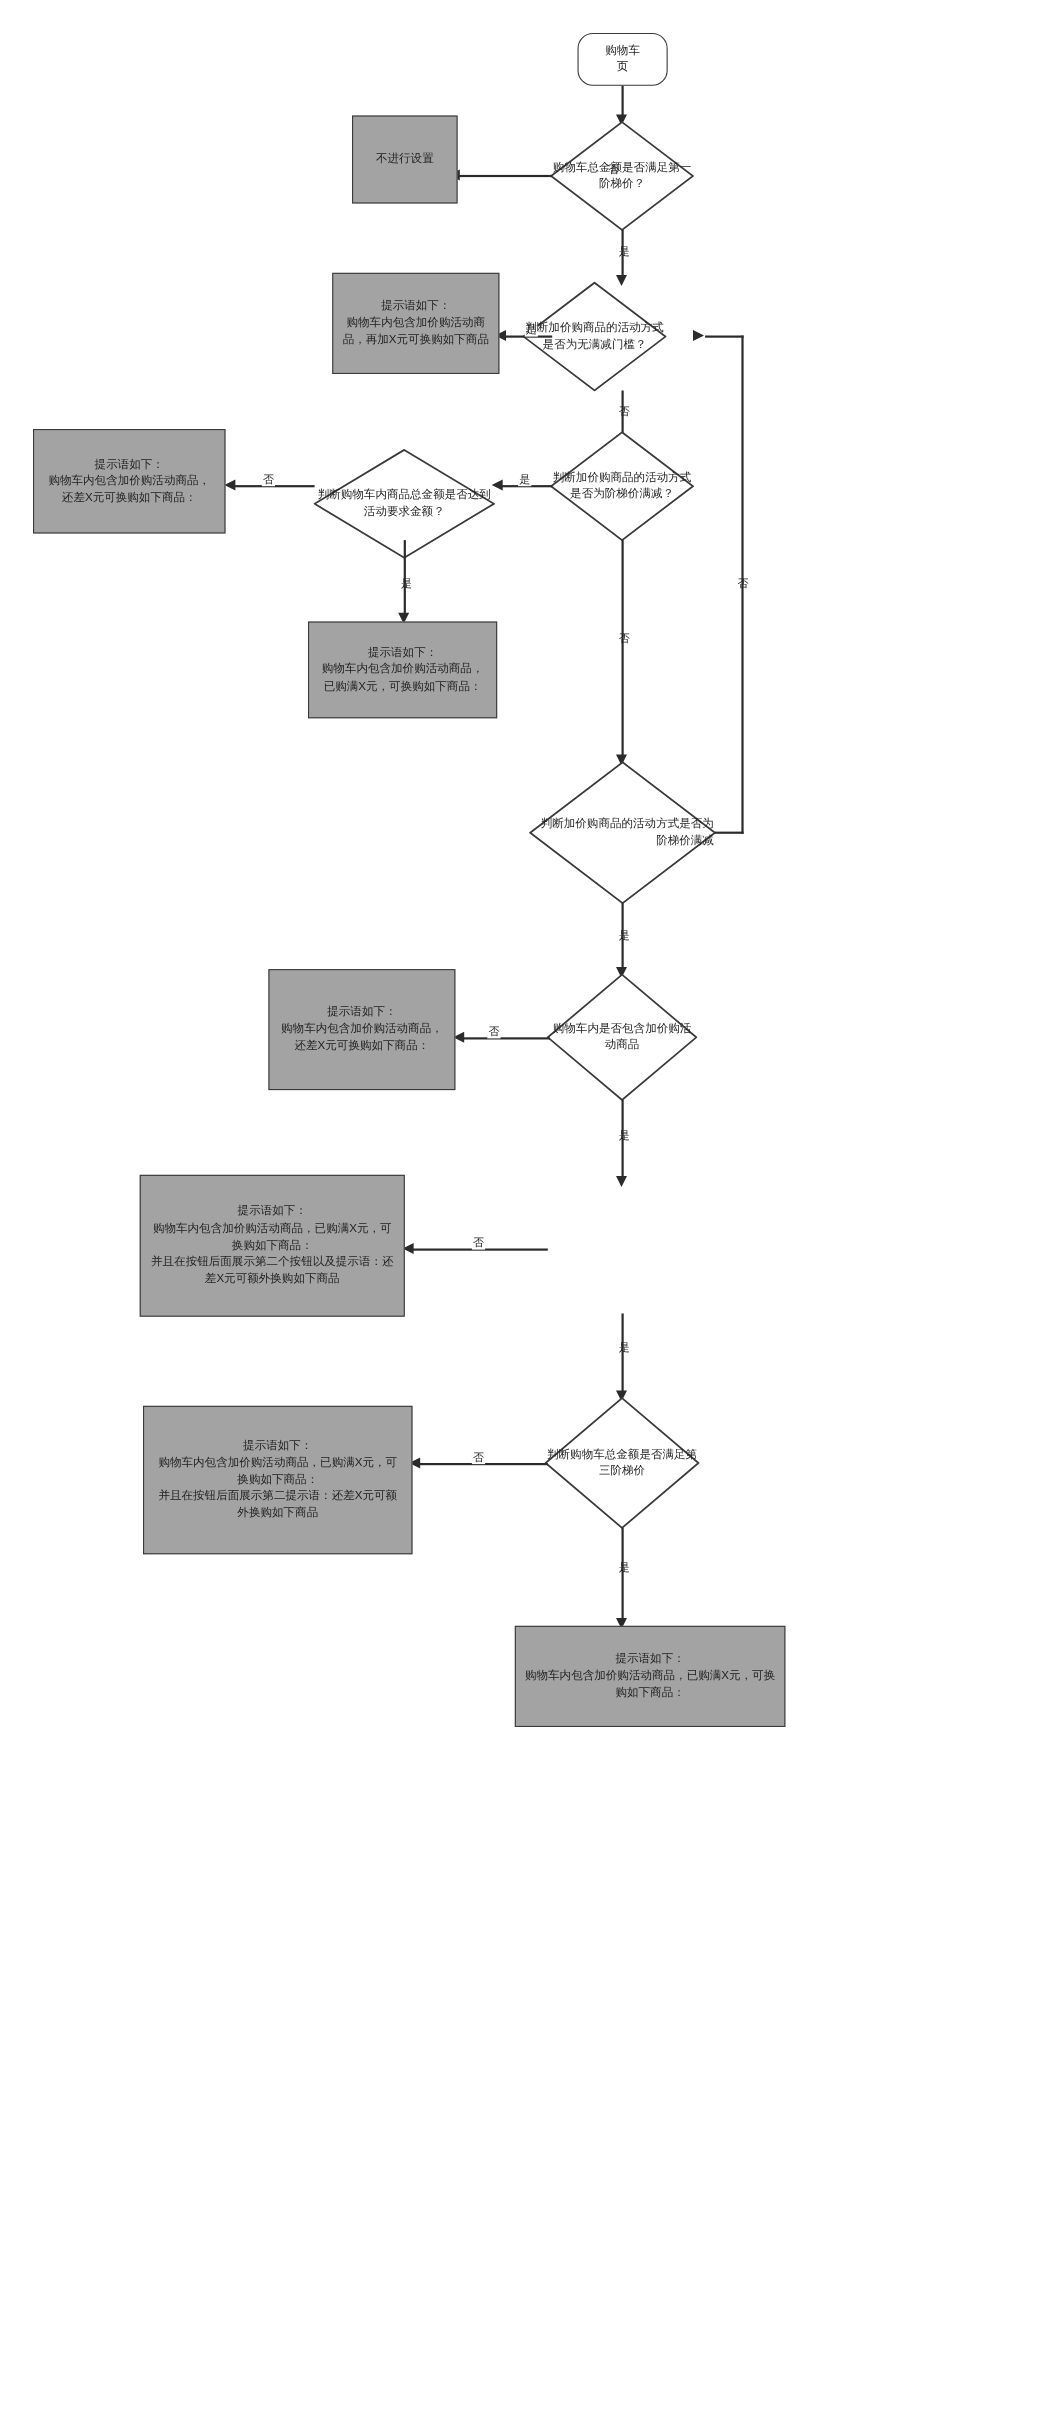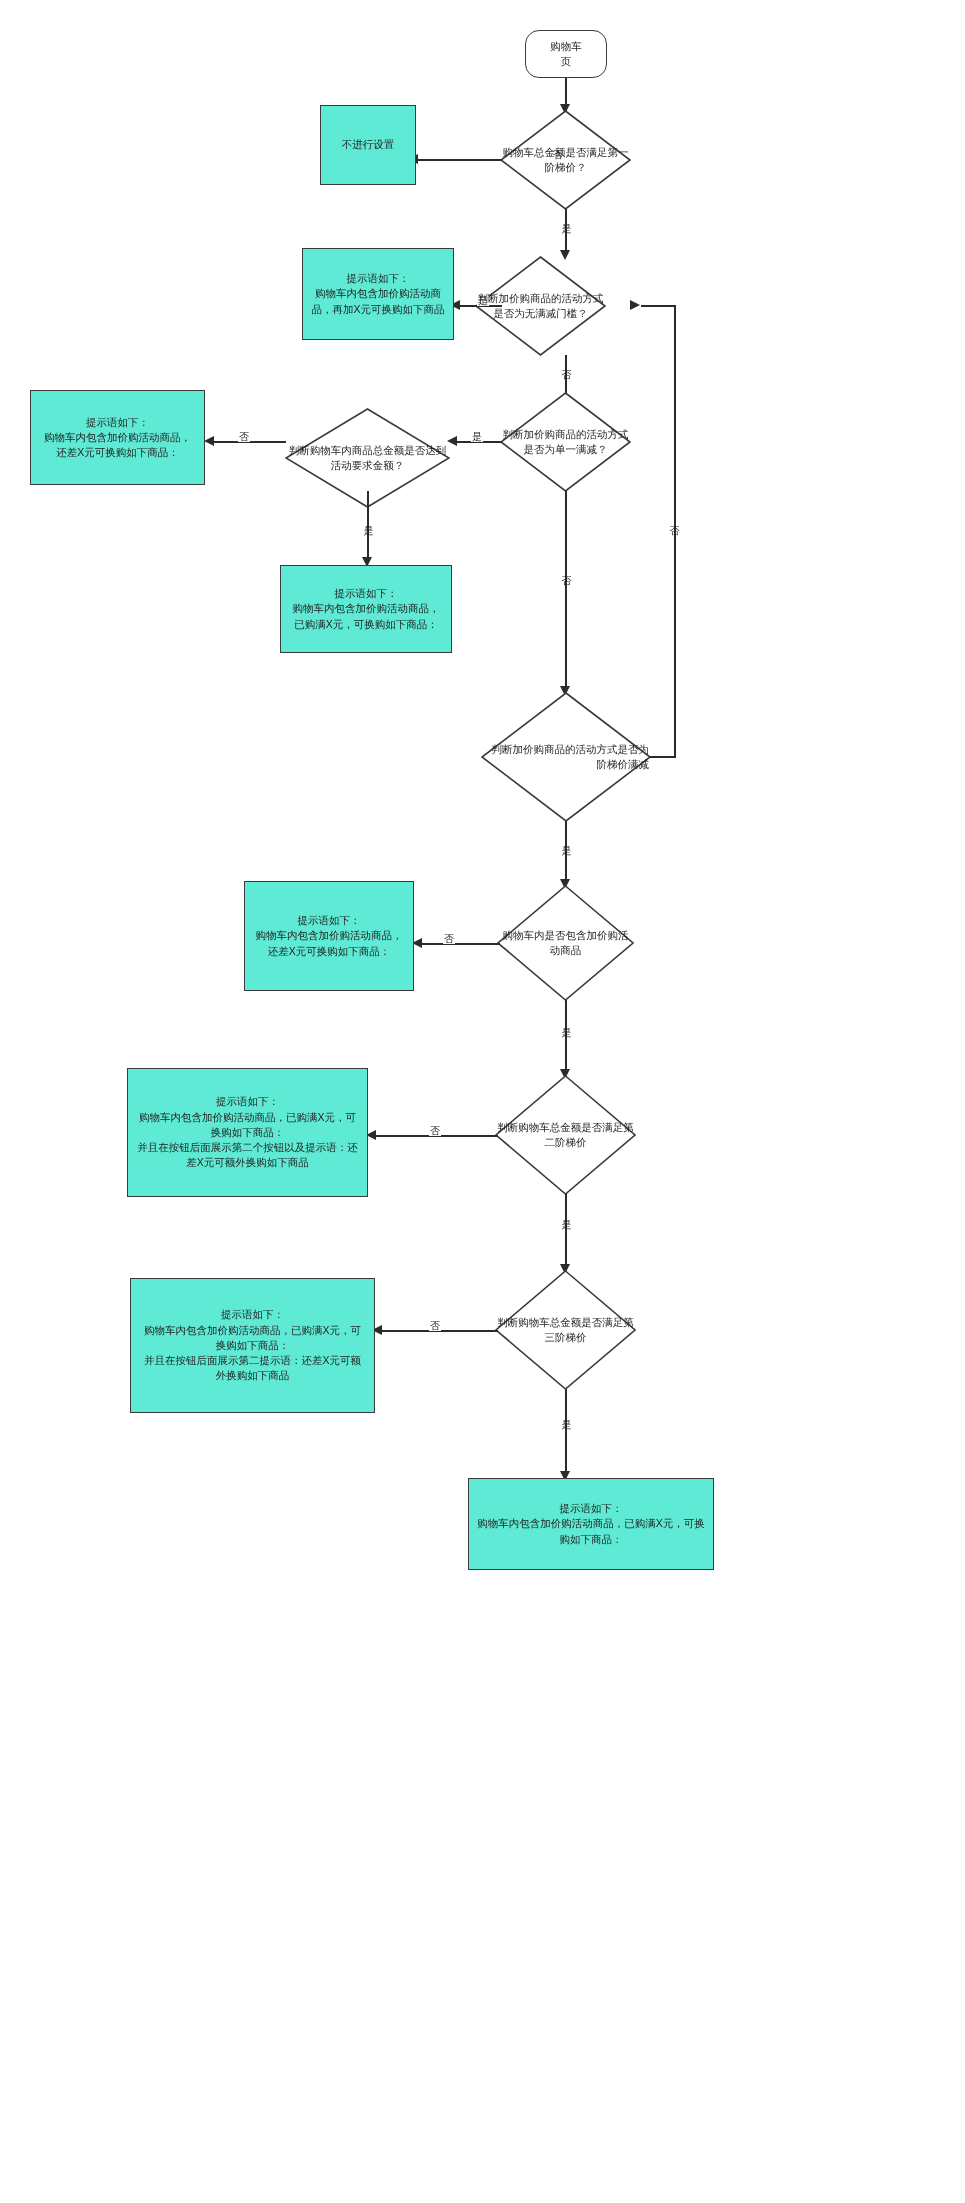--- a/index.html
+++ b/index.html
@@ -22,21 +22,21 @@
     align-items:center;
     justify-content:center;
     text-align:center;
     line-height:1.45;
     color:#1f1f1f;
     white-space:pre-line;
     font-size:10.5px;
   }
   .rect{
     border:1.6px solid #3a3a3a;
-    background:#5eead4;
+    background:#a3a3a3;
     padding:16px 8px;
   }
   .terminator{
     border:1.5px solid #3a3a3a;
     background:#ffffff;
     border-radius:14px;
     padding:4px 20px;
   }
   .diamond{
     background:transparent;
@@ -140,21 +140,21 @@
   </div>
 
   <div class="edge v" style="left:565px;top:355px;height:45px;"></div>
   <div class="arrow down" style="left:560px;top:396px;"></div>
   <div class="elabel vert" style="left:560px;top:362px;">否</div>
 
   <div class="node diamond" style="left:500px;top:392px;width:131px;height:100px;">
     <svg class="dshape" viewBox="0 0 131 100" preserveAspectRatio="none">
       <polygon points="65.5,1 130,50 65.5,99 1,50" fill="#ffffff" stroke="#3a3a3a" stroke-width="1.6"></polygon>
     </svg>
-    <span class="dlabel">判断加价购商品的活动方式是否为单一满减？</span>
+    <span class="dlabel">判断加价购商品的活动方式是否为阶梯价满减？</span>
   </div>
 
   <div class="edge h" style="left:455px;top:441px;width:47px;"></div>
   <div class="arrow left" style="left:447px;top:436px;"></div>
   <div class="elabel" style="left:471px;top:432px;">是</div>
 
   <div class="node diamond" style="left:285px;top:408px;width:165px;height:100px;">
     <svg class="dshape" viewBox="0 0 165 100" preserveAspectRatio="none">
       <polygon points="82.5,1 164,50 82.5,99 1,50" fill="#ffffff" stroke="#3a3a3a" stroke-width="1.6"></polygon>
     </svg>
@@ -213,26 +213,20 @@
 
   <div class="node rect" style="left:244px;top:881px;width:170px;height:110px;">
     <span>提示语如下：
 购物车内包含加价购活动商品，还差X元可换购如下商品：</span>
   </div>
 
   <div class="edge v" style="left:565px;top:1000px;height:73px;"></div>
   <div class="arrow down" style="left:560px;top:1069px;"></div>
   <div class="elabel vert" style="left:560px;top:1020px;">是</div>
 
-  <div class="node diamond" style="left:495px;top:1075px;width:141px;height:120px;">
-    <svg class="dshape" viewBox="0 0 141 120" preserveAspectRatio="none">
-      <polygon points="70.5,1 140,60 70.5,119 1,60" fill="#ffffff" stroke="#3a3a3a" stroke-width="1.6"></polygon>
-    </svg>
-    <span class="dlabel">判断购物车总金额是否满足第二阶梯价</span>
-  </div>
 
   <div class="edge h" style="left:374px;top:1135px;width:124px;"></div>
   <div class="arrow left" style="left:366px;top:1130px;"></div>
   <div class="elabel" style="left:429px;top:1126px;">否</div>
 
   <div class="node rect" style="left:127px;top:1068px;width:241px;height:129px;">
     <span>提示语如下：
 购物车内包含加价购活动商品，已购满X元，可换购如下商品：
 并且在按钮后面展示第二个按钮以及提示语：还差X元可额外换购如下商品</span>
   </div>

